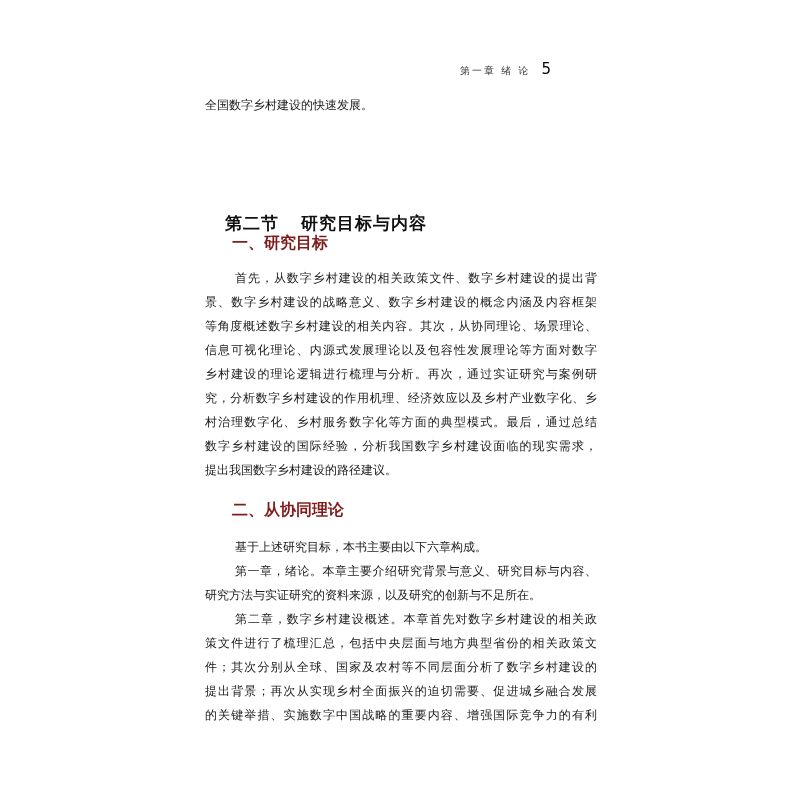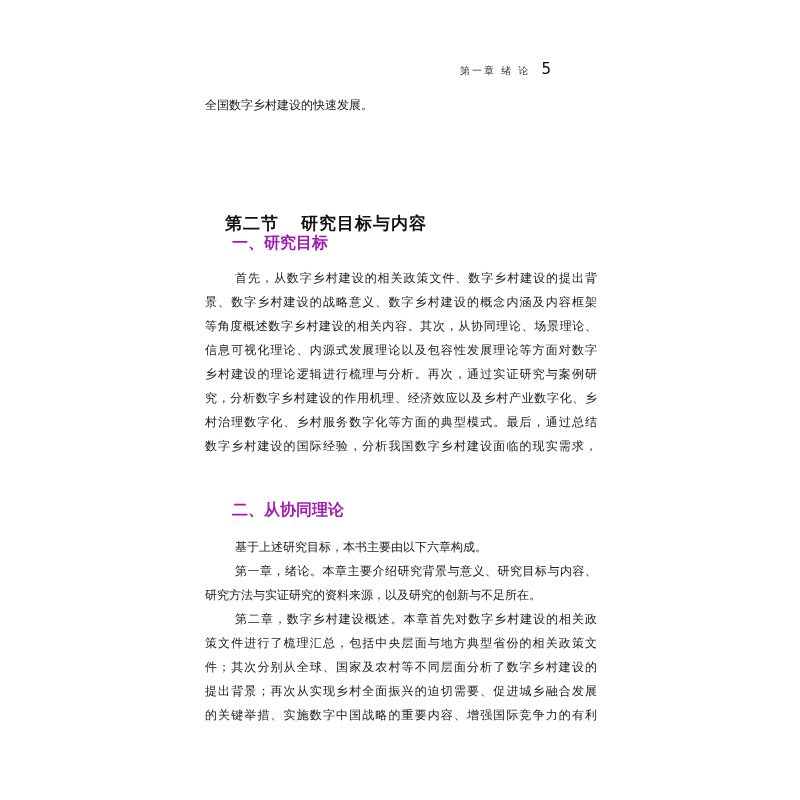--- a/index.html
+++ b/index.html
@@ -12,21 +12,21 @@
   .col { position: absolute; left: 205px; width: 392px; }
   .line { height: 24px; line-height: 24px; font-size: 12px; white-space: nowrap;
           text-align: justify; text-align-last: justify; overflow: hidden; }
   .line.last { text-align-last: left; }
   .line.indent { padding-left: 30px; }
   .section-title { position: absolute; top: 172px; left: 0; width: 652px; text-align: center;
                    font-family: "DejaVu Sans", sans-serif; font-weight: bold; font-size: 17px;
                    letter-spacing: 1px; color: #111; margin-top: 40px; }
   .section-title .gap { display: inline-block; width: 22px; }
   .h2 { position: absolute; left: 232px; font-family: "DejaVu Sans", sans-serif;
-        font-weight: bold; font-size: 16px; color: #a21caf; text-align: center; }
+        font-weight: bold; font-size: 16px; color: #7f1d1d; text-align: center; }
 </style>
 </head>
 <body>
 
 <div class="running-head">
   <span class="chap">第一章  绪  论</span>
   <span class="pno">5</span>
 </div>
 
 <div class="col" style="top:93px;">
@@ -41,20 +41,21 @@
 
 <div class="col" style="top:266px;">
   <div class="line indent">首先，从数字乡村建设的相关政策文件、数字乡村建设的提出背</div>
   <div class="line">景、数字乡村建设的战略意义、数字乡村建设的概念内涵及内容框架</div>
   <div class="line">等角度概述数字乡村建设的相关内容。其次，从协同理论、场景理论、</div>
   <div class="line">信息可视化理论、内源式发展理论以及包容性发展理论等方面对数字</div>
   <div class="line">乡村建设的理论逻辑进行梳理与分析。再次，通过实证研究与案例研</div>
   <div class="line">究，分析数字乡村建设的作用机理、经济效应以及乡村产业数字化、乡</div>
   <div class="line">村治理数字化、乡村服务数字化等方面的典型模式。最后，通过总结</div>
   <div class="line">数字乡村建设的国际经验，分析我国数字乡村建设面临的现实需求，</div>
+  <div class="line last">提出我国数字乡村建设的路径建议。</div>
 </div>
 
 <div class="h2" style="top:500px;">二、从协同理论</div>
 
 <div class="col" style="top:535px;">
   <div class="line indent last">基于上述研究目标，本书主要由以下六章构成。</div>
   <div class="line indent">第一章，绪论。本章主要介绍研究背景与意义、研究目标与内容、</div>
   <div class="line last">研究方法与实证研究的资料来源，以及研究的创新与不足所在。</div>
   <div class="line indent">第二章，数字乡村建设概述。本章首先对数字乡村建设的相关政</div>
   <div class="line">策文件进行了梳理汇总，包括中央层面与地方典型省份的相关政策文</div>

